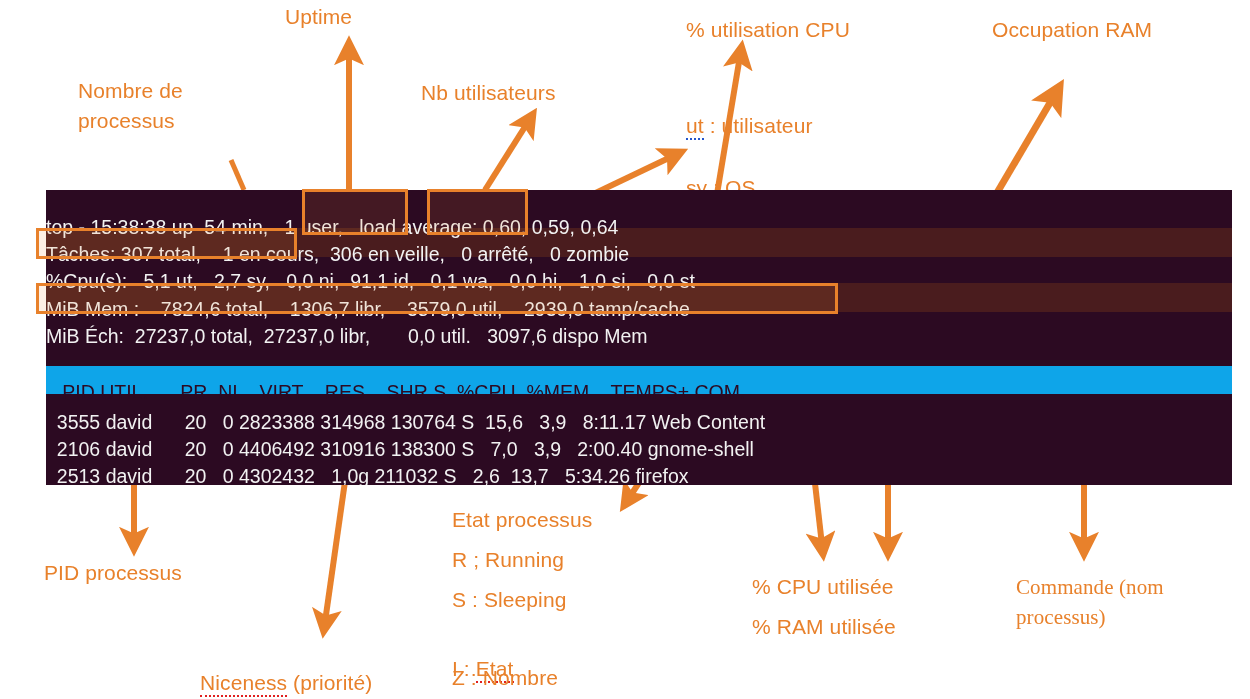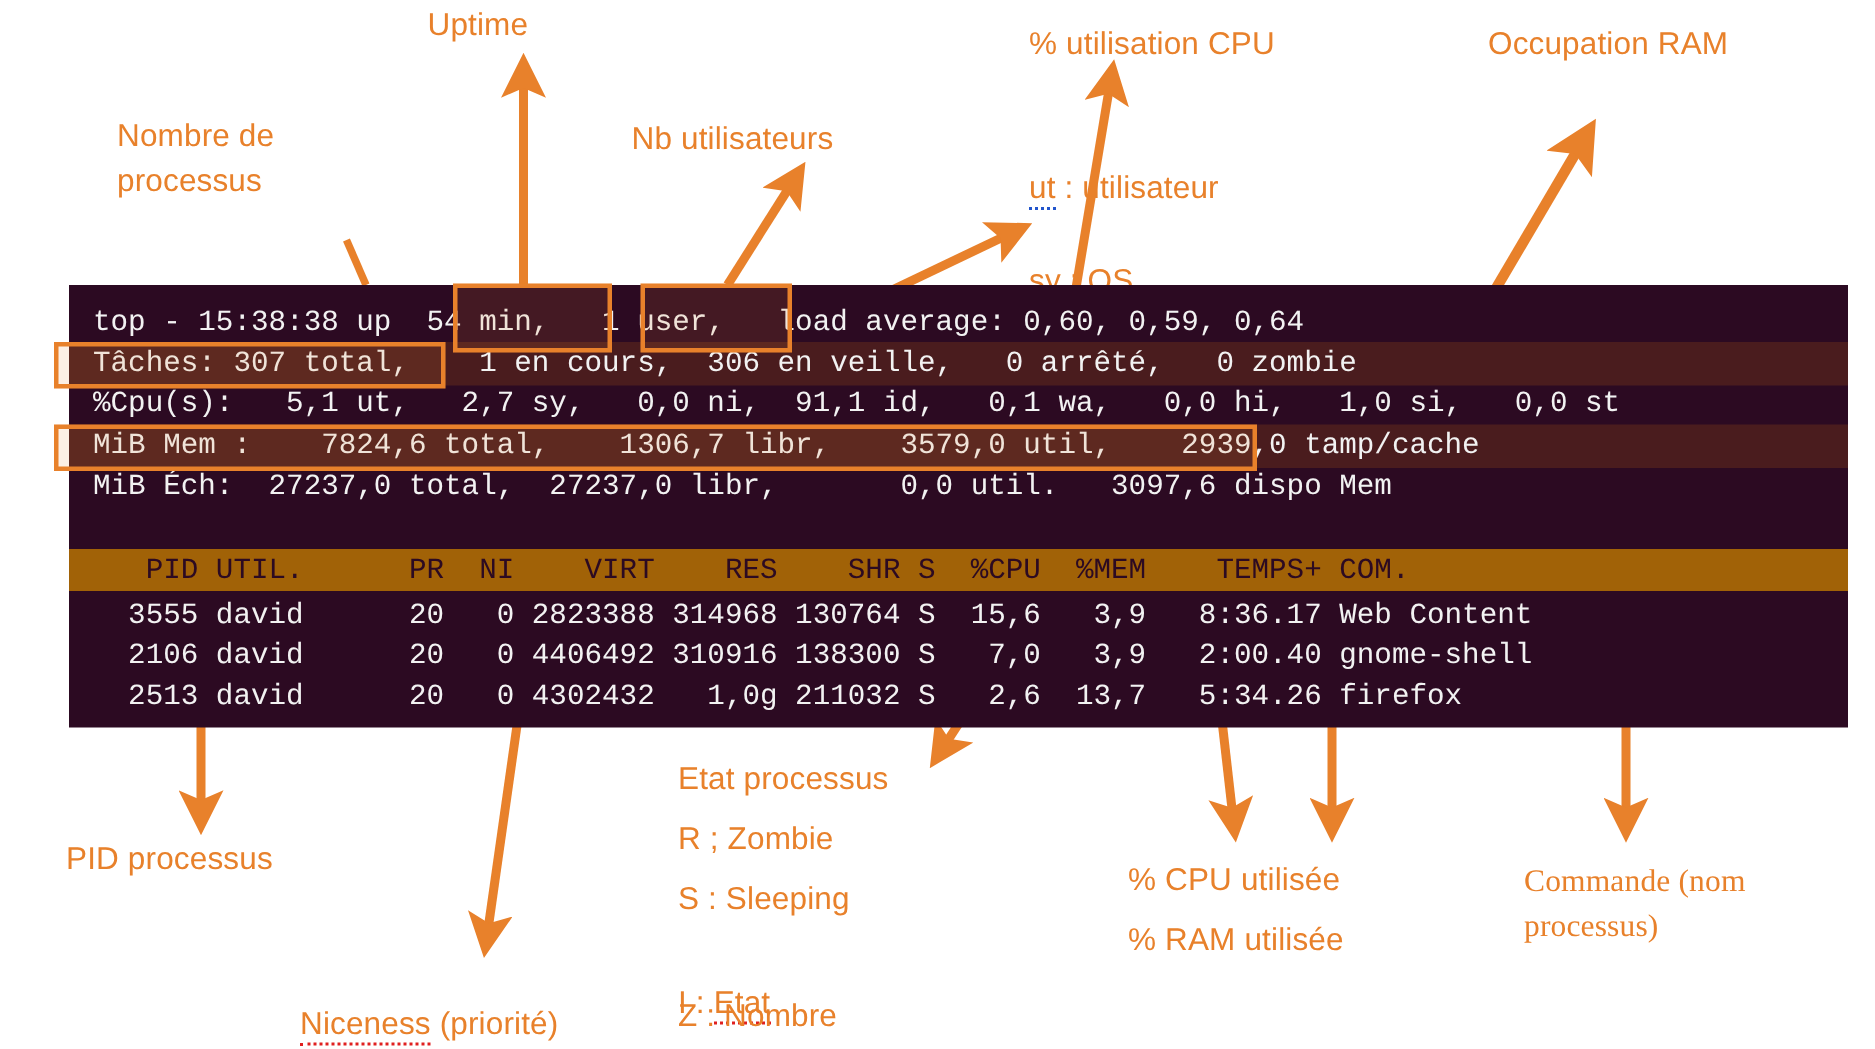--- a/index.html
+++ b/index.html
@@ -43,32 +43,33 @@
     background:#2c0a22;
     font-family:"DejaVu Sans Mono","Liberation Mono",monospace;
     font-size:19.5px;
     line-height:27px;
     color:#f2f2f2;
     overflow:hidden;
     box-sizing:border-box;
   }
   .tline{
     position:absolute;
-    left:16px;
+    left:0;
     white-space:pre;
-    font-family:Liberation Mono, monospace;
+    font-family:Liberation Sans, sans-serif;
     letter-spacing:0px;
+    margin-top:12px;
   }
   .band{ 
     position:absolute;left:0;width:1186px;height:29px;
     background:#4a1c1e;
   }
   .hdrrow{
     position:absolute;left:0;width:1186px;height:28px;
-    background:#a16207;
+    background:#0ea5e9;
   }
   .hdrrow .tline{color:#2c0a22;}
 
   
   .obox{
     position:absolute;
     border:3px solid #e8812b;
     box-sizing:border-box;
     background:rgba(232,129,43,0.13);
   }
@@ -97,21 +98,21 @@
 
   <div class="anno" style="left:992px;top:15px;">Occupation RAM</div>
 
   <div class="anno" style="left:44px;top:558px;">PID processus</div>
 
   <div class="anno" style="left:200px;top:638px;">
     <span class="squig-red">Niceness</span><span> (priorité)</span>
   </div>
 
   <div class="anno" style="left:452px;top:505px;">Etat processus</div>
-  <div class="anno" style="left:452px;top:545px;">R ; Zombie</div>
+  <div class="anno" style="left:452px;top:545px;">R ; Running</div>
   <div class="anno" style="left:452px;top:585px;">S : Sleeping</div>
   <div class="anno" style="left:452px;top:624px;">
     <span>I : </span><span class="squig-red">Etat</span>
   </div>
   <div class="anno" style="left:452px;top:663px;">Z : Nombre</div>
 
   <div class="anno" style="left:752px;top:572px;">% CPU utilisée</div>
   <div class="anno" style="left:752px;top:612px;">% RAM utilisée</div>
 
   <div class="anno" style="left:1016px;top:572px;width:215px;font-family:Liberation Serif, serif;">Commande (nom
@@ -157,21 +158,21 @@
     <div class="tline" style="top:12px;">top - 15:38:38 up  54 min,   1 user,   load average: 0,60, 0,59, 0,64</div>
     <div class="tline" style="top:39px;">Tâches: 307 total,    1 en cours,  306 en veille,   0 arrêté,   0 zombie</div>
     <div class="tline" style="top:66px;">%Cpu(s):   5,1 ut,   2,7 sy,   0,0 ni,  91,1 id,   0,1 wa,   0,0 hi,   1,0 si,   0,0 st</div>
     <div class="tline" style="top:94px;">MiB Mem :    7824,6 total,    1306,7 libr,    3579,0 util,    2939,0 tamp/cache</div>
     <div class="tline" style="top:121px;text-align:right;">MiB Éch:  27237,0 total,  27237,0 libr,       0,0 util.   3097,6 dispo Mem</div>
 
     <div class="hdrrow" style="top:176px;">
       <div class="tline" style="top:1px;">   PID UTIL.      PR  NI    VIRT    RES    SHR S  %CPU  %MEM    TEMPS+ COM.</div>
     </div>
 
-    <div class="tline" style="top:207px;">  3555 david      20   0 2823388 314968 130764 S  15,6   3,9   8:36.17 Web Content</div>
+    <div class="tline" style="top:207px;">  3555 david      20   0 2823388 314968 130764 S  15,6   3,9   8:11.17 Web Content</div>
     <div class="tline" style="top:234px;">  2106 david      20   0 4406492 310916 138300 S   7,0   3,9   2:00.40 gnome-shell</div>
     <div class="tline" style="top:261px;">  2513 david      20   0 4302432   1,0g 211032 S   2,6  13,7   5:34.26 firefox</div>
   </div>
 
   <div class="obox" style="left:302px;top:189px;width:106px;height:46px;"></div>
   <div class="obox" style="left:427px;top:189px;width:101px;height:46px;"></div>
   <div class="obox" style="left:36px;top:228px;width:261px;height:31px;"></div>
   <div class="obox" style="left:36px;top:283px;width:802px;height:31px;"></div>
 
 </div>

